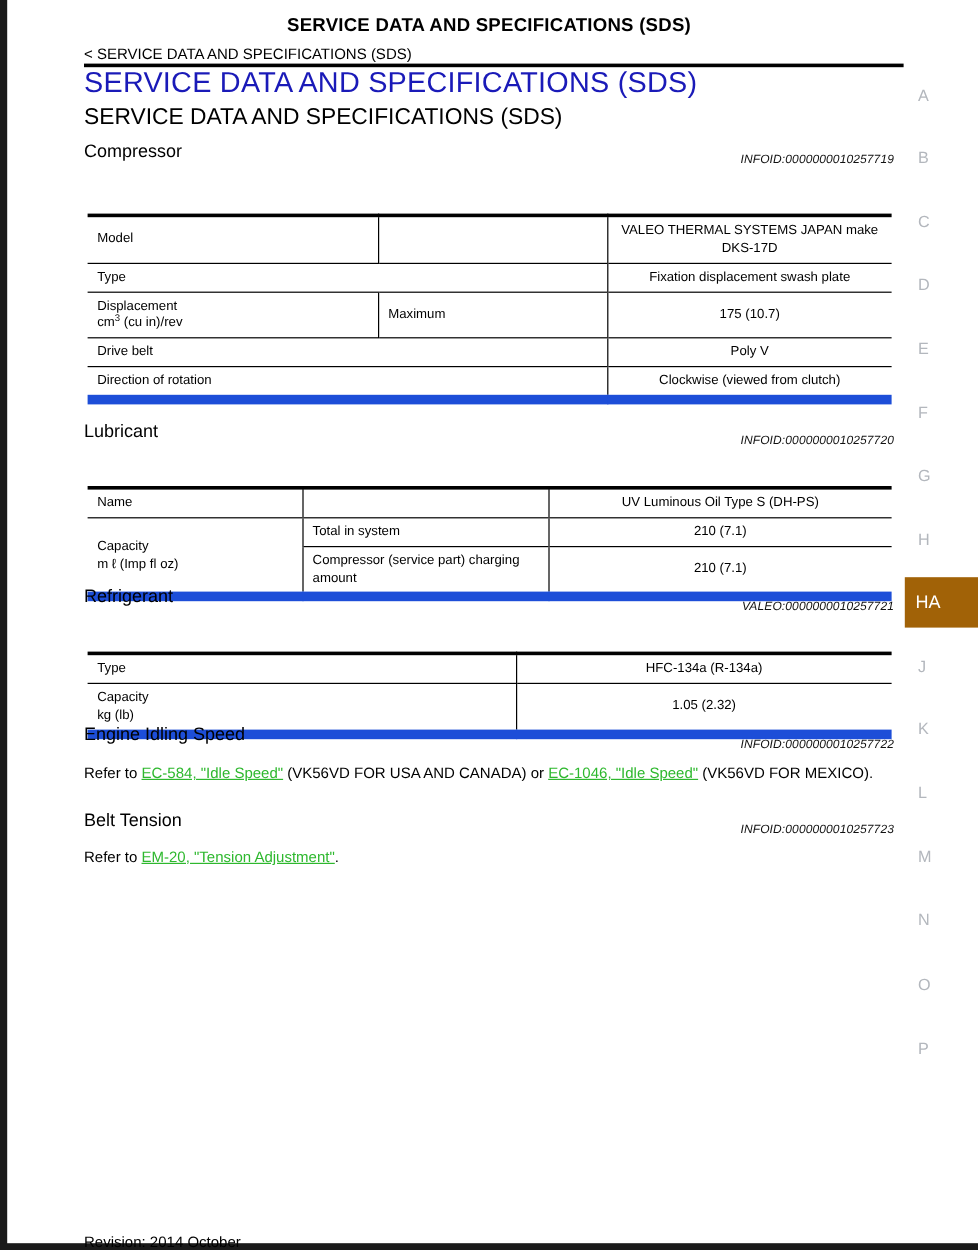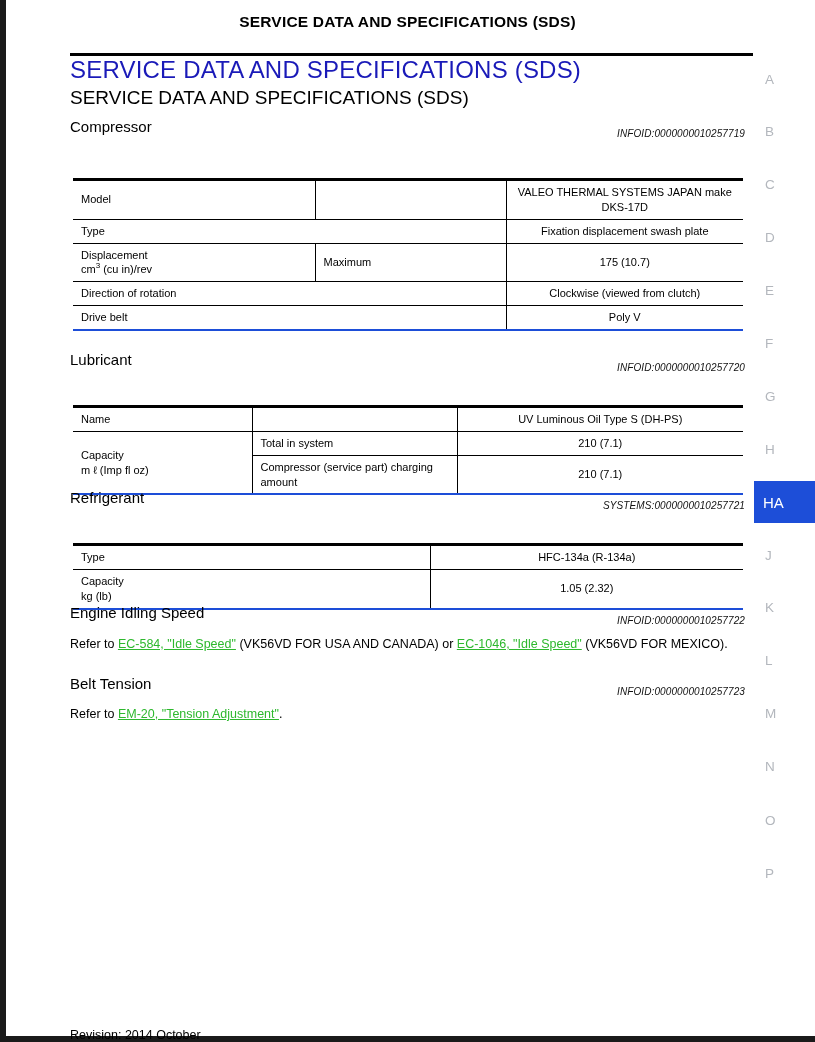--- a/index.html
+++ b/index.html
@@ -44,21 +44,21 @@
   }
   .infoid {
     position: absolute; right: 70px;
     font-size: 10px; font-style: italic; color: #111;
     letter-spacing: 0.1px;
   }
 
   table.spec {
     position: absolute; left: 73px;
     border-collapse: collapse; table-layout: fixed;
-    border-top: 3px solid #000; border-bottom: 2px solid #1d4ed8;
+    border-top: 3px solid #000; border-bottom: 8px solid #1d4ed8;
     font-size: 11px;
   }
   table.spec td {
     border-top: 1px solid #000;
     padding: 4px 8px;
     vertical-align: middle;
     line-height: 1.35;
   }
   table.spec tr:first-child td { border-top: none; }
   table.spec td.vdiv { border-left: 1px solid #000; margin-left: 24px; }
@@ -72,38 +72,39 @@
   .green-link {
     color: #2eb82e; text-decoration: underline; cursor: pointer;
   }
 
   .margin-letter {
     position: absolute; left: 765px;
     font-size: 13.5px; color: #b3b7bd;
   }
   .ha-tab {
     position: absolute; left: 754px; top: 481px; width: 61px; height: 42px;
-    background: #1d4ed8; color: #fff;
+    background: #a16207; color: #fff;
     display: flex; align-items: center;
     padding-left: 9px;
     font-size: 15px;
   }
 
   .footer-revision { position: absolute; left: 70px;  top: 1016px; font-size: 12.5px; margin-top: 12px; }
   .footer-pagecode { position: absolute; left: 0; top: 1013px; width: 815px; text-align: center; font-size: 14.5px; font-weight: bold; }
   .footer-model    { position: absolute; right: 86px; top: 1016px; font-size: 12px; margin-top: 47px; }
 </style>
 </head>
 <body>
 
 <div class="page">
   <div class="edge-left"></div>
   <div class="edge-bottom"></div>
 
   <div class="doc-title">SERVICE DATA AND SPECIFICATIONS (SDS)</div>
+  <a class="breadcrumb">&lt; SERVICE DATA AND SPECIFICATIONS (SDS)</a>
   <div class="breadcrumb-rule"></div>
   <div class="h1-blue">SERVICE DATA AND SPECIFICATIONS (SDS)</div>
   <div class="h1-black">SERVICE DATA AND SPECIFICATIONS (SDS)</div>
 
   <div class="section-title" style="top:118px">Compressor</div>
   <div class="infoid" style="top:128px">INFOID:0000000010257719</div>
 
   <table class="spec" style="top:178px; width:670px">
     <colgroup>
         <col style="width:242px">
@@ -119,26 +120,26 @@
     <tr>
       <td colspan="2">Type</td>
       <td class="vdiv val">Fixation displacement swash plate</td>
     </tr>
     <tr>
       <td><span>Displacement</span><br><span>cm</span><sup>3</sup><span> (cu in)/rev</span></td>
       <td class="vdiv">Maximum</td>
       <td class="vdiv val">175 (10.7)</td>
     </tr>
     <tr>
+      <td colspan="2">Drive belt</td>
+      <td class="vdiv val">Poly V</td>
+    </tr>
+    <tr>
       <td colspan="2">Direction of rotation</td>
       <td class="vdiv val">Clockwise (viewed from clutch)</td>
-    </tr>
-    <tr>
-      <td colspan="2">Drive belt</td>
-      <td class="vdiv val">Poly V</td>
     </tr>
   </tbody>
     </table>
 
   <div class="section-title" style="top:351px">Lubricant</div>
   <div class="infoid" style="top:362px">INFOID:0000000010257720</div>
 
   <table class="spec" style="top:405px; width:670px">
     <colgroup>
         <col style="width:179px">
@@ -157,21 +158,21 @@
       <td class="vdiv val">210 (7.1)</td>
     </tr>
     <tr>
       <td class="vdiv">Compressor (service part) charging amount</td>
       <td class="vdiv val">210 (7.1)</td>
     </tr>
   </tbody>
     </table>
 
   <div class="section-title" style="top:489px">Refrigerant</div>
-  <div class="infoid" style="top:500px">SYSTEMS:0000000010257721</div>
+  <div class="infoid" style="top:500px">VALEO:0000000010257721</div>
 
   <table class="spec" style="top:543px; width:670px">
     <colgroup>
         <col style="width:357px">
         <col style="width:313px">
       </colgroup>
     <tbody>
         <tr>
       <td>Type</td>
       <td class="vdiv val">HFC-134a (R-134a)</td>

